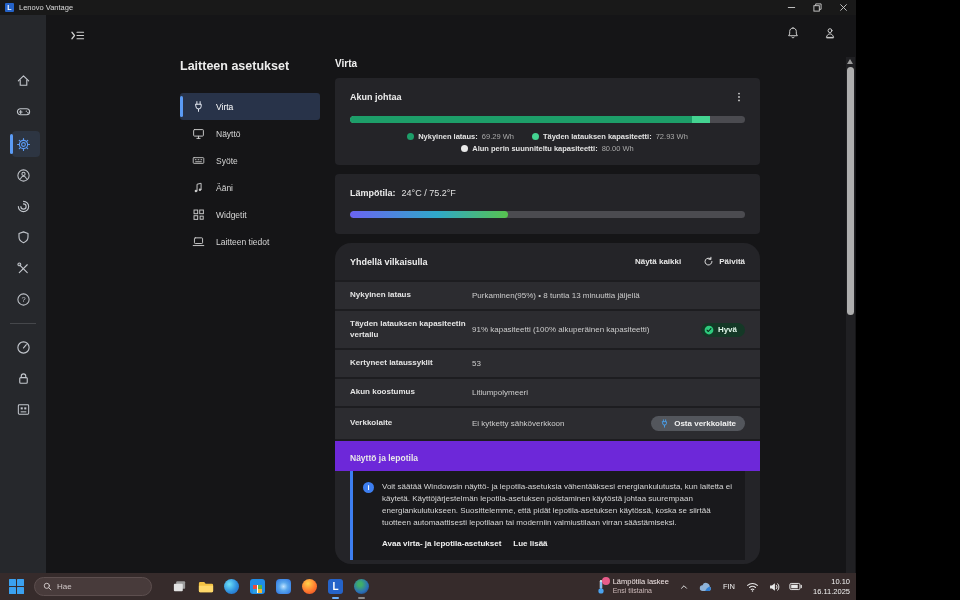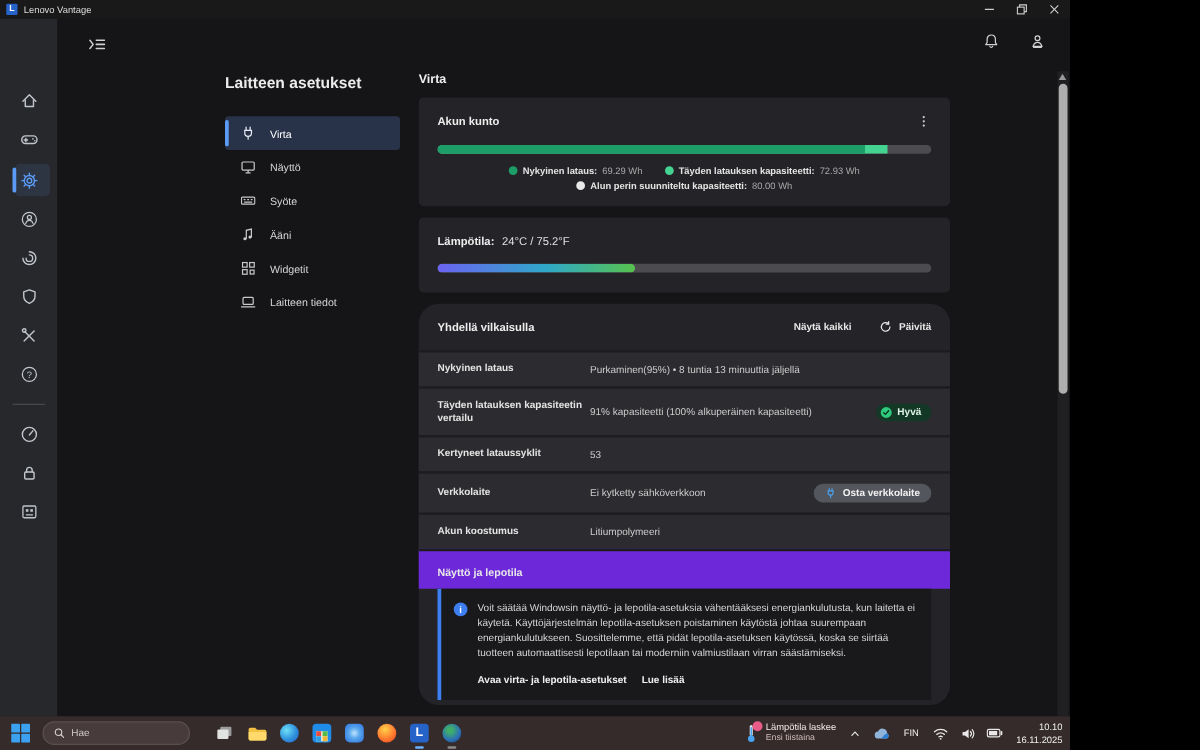--- a/index.html
+++ b/index.html
@@ -334,21 +334,21 @@
           <span>Laitteen tiedot</span>
         </div>
       </div>
     </div>
 
     <div class="main">
       <div class="page-title">Virta</div>
 
       <div class="card card1">
         <div class="card-title-row">
-          <span class="card-title">Akun kunto</span>
+          <span class="card-title">Akun johtaa</span>
           <span class="kebab">
             <svg width="10" height="10" viewBox="0 0 10 10">
                 <circle cx="5" cy="1.6" r="0.9" fill="#cfcfcf"></circle>
                 <circle cx="5" cy="5" r="0.9" fill="#cfcfcf"></circle>
                 <circle cx="5" cy="8.4" r="0.9" fill="#cfcfcf"></circle>
               </svg>
           </span>
         </div>
         <div class="hbar">
           <span class="seg-full"></span>
@@ -415,34 +415,34 @@
                   <path d="M4.8 8.3l2.1 2.1 4.2-4.6" stroke="#0c2b1c" stroke-width="1.7" fill="none" stroke-linecap="round" stroke-linejoin="round"></path>
                 </svg>
               <span class="badge-text">Hyvä</span>
             </span>
           </div>
           <div class="g-row">
             <span class="g-label">Kertyneet lataussyklit</span>
             <span class="g-value">53</span>
           </div>
           <div class="g-row">
+            <span class="g-label">Akun koostumus</span>
+            <span class="g-value">Litiumpolymeeri</span>
+          </div>
+          <div class="g-row">
             <span class="g-label">Verkkolaite</span>
             <span class="g-value">Ei kytketty sähköverkkoon</span>
             <span class="pill-btn">
               <svg width="9" height="9" viewBox="0 0 16 16" fill="none" stroke="#4aa3f0" stroke-width="1.6" stroke-linecap="round">
                   <path d="M6 1.5v3M10 1.5v3"></path>
                   <path d="M4.5 4.8h7v2.6a3.5 3.5 0 0 1-7 0z"></path>
                   <path d="M8 11v3.5"></path>
                 </svg>
               <span class="pill-btn-text">Osta verkkolaite</span>
             </span>
-          </div>
-          <div class="g-row">
-            <span class="g-label">Akun koostumus</span>
-            <span class="g-value">Litiumpolymeeri</span>
           </div>
         </div>
 
         <div class="section-sub">Näyttö ja lepotila</div>
         <div class="info-box">
           <span class="info-ic">i</span>
           <div>
             <div class="info-text">Voit säätää Windowsin näyttö- ja lepotila-asetuksia vähentääksesi energiankulutusta, kun laitetta ei käytetä. Käyttöjärjestelmän lepotila-asetuksen poistaminen käytöstä johtaa suurempaan energiankulutukseen. Suosittelemme, että pidät lepotila-asetuksen käytössä, koska se siirtää tuotteen automaattisesti lepotilaan tai moderniin valmiustilaan virran säästämiseksi.</div>
             <div class="info-links">
               <span class="info-link">Avaa virta- ja lepotila-asetukset</span>

